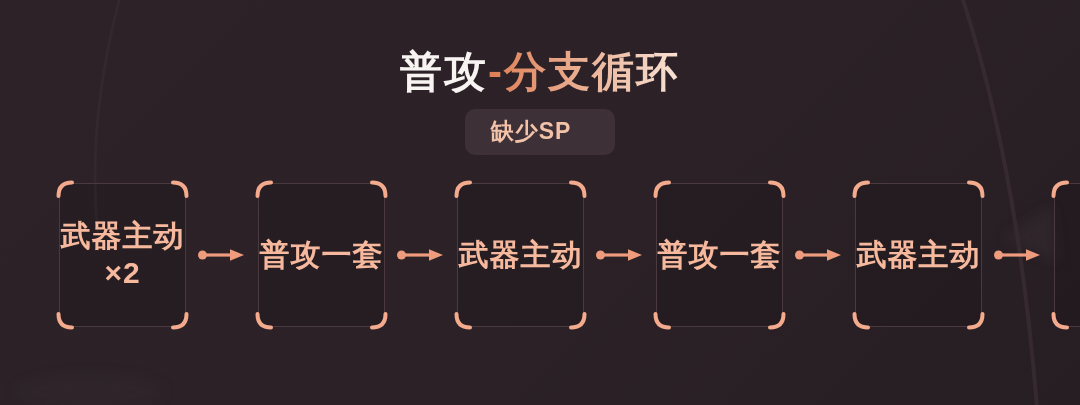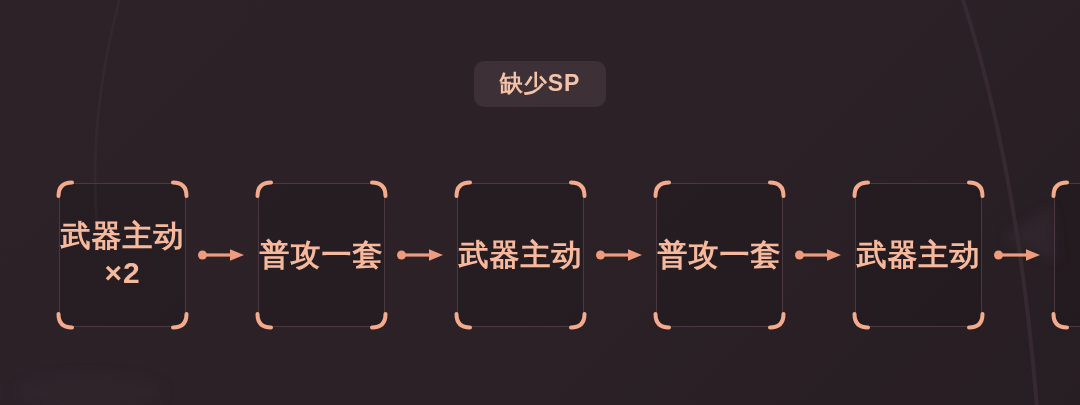--- a/index.html
+++ b/index.html
@@ -36,21 +36,21 @@
   .t-white { color: var(--title-white, #f7f4f2); }
   .t-accent {
     background: linear-gradient(90deg, var(--title-grad-start, #dd7e54), var(--title-grad-end, #f8e3d5));
     -webkit-background-clip: text;
     background-clip: text;
     color: transparent;
   }
   .badge {
     display: inline-block;
     margin-top: 13px;
-    padding: 7px 26px 8px 26px;
+    padding: 7px 44px 8px 26px;
     border-radius: 10px;
     background: var(--badge-bg, #3d3037);
     color: var(--badge-text, #f3c3a9);
     font-size: 23px;
     font-weight: 700;
     letter-spacing: 1px;
   }
 
   
   .flow-row {
@@ -121,20 +121,21 @@
         <feGaussianBlur stdDeviation="6"></feGaussianBlur>
       </filter>
     </defs>
     <path d="M 958 -15 Q 1018 160 1038 420" stroke="#463640" stroke-width="4" fill="none" opacity="0.45"></path>
     <path d="M 122 -10 Q 86 120 98 235" stroke="#3a2d33" stroke-width="3" fill="none" opacity="0.5"></path>
     <path d="M 1002 238 L 1052 206 L 1058 262 Z" fill="#362a31" opacity="0.55" filter="url(#soft)"></path>
     <ellipse cx="90" cy="392" rx="75" ry="18" fill="#342930" opacity="0.35" filter="url(#soft)"></ellipse>
   </svg>
 
   <div class="header">
+    <h1 class="title"><span class="t-white">普攻</span><span class="t-accent">-分支循环</span></h1>
     <div>
       <div class="badge">
         <span>缺少SP</span>
       </div>
     </div>
   </div>
 
   <div class="flow-row">
   <div class="node">
     <span class="corner c-tl">

